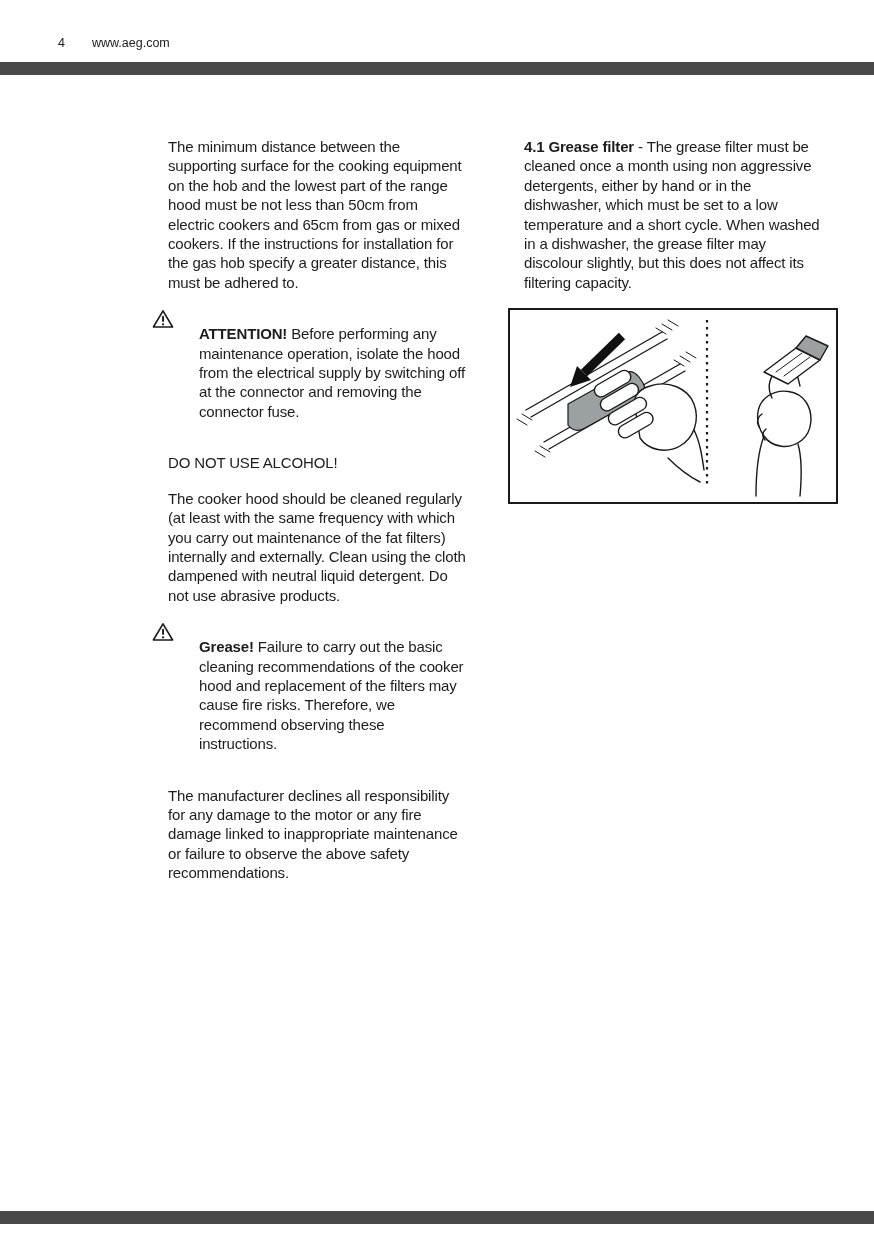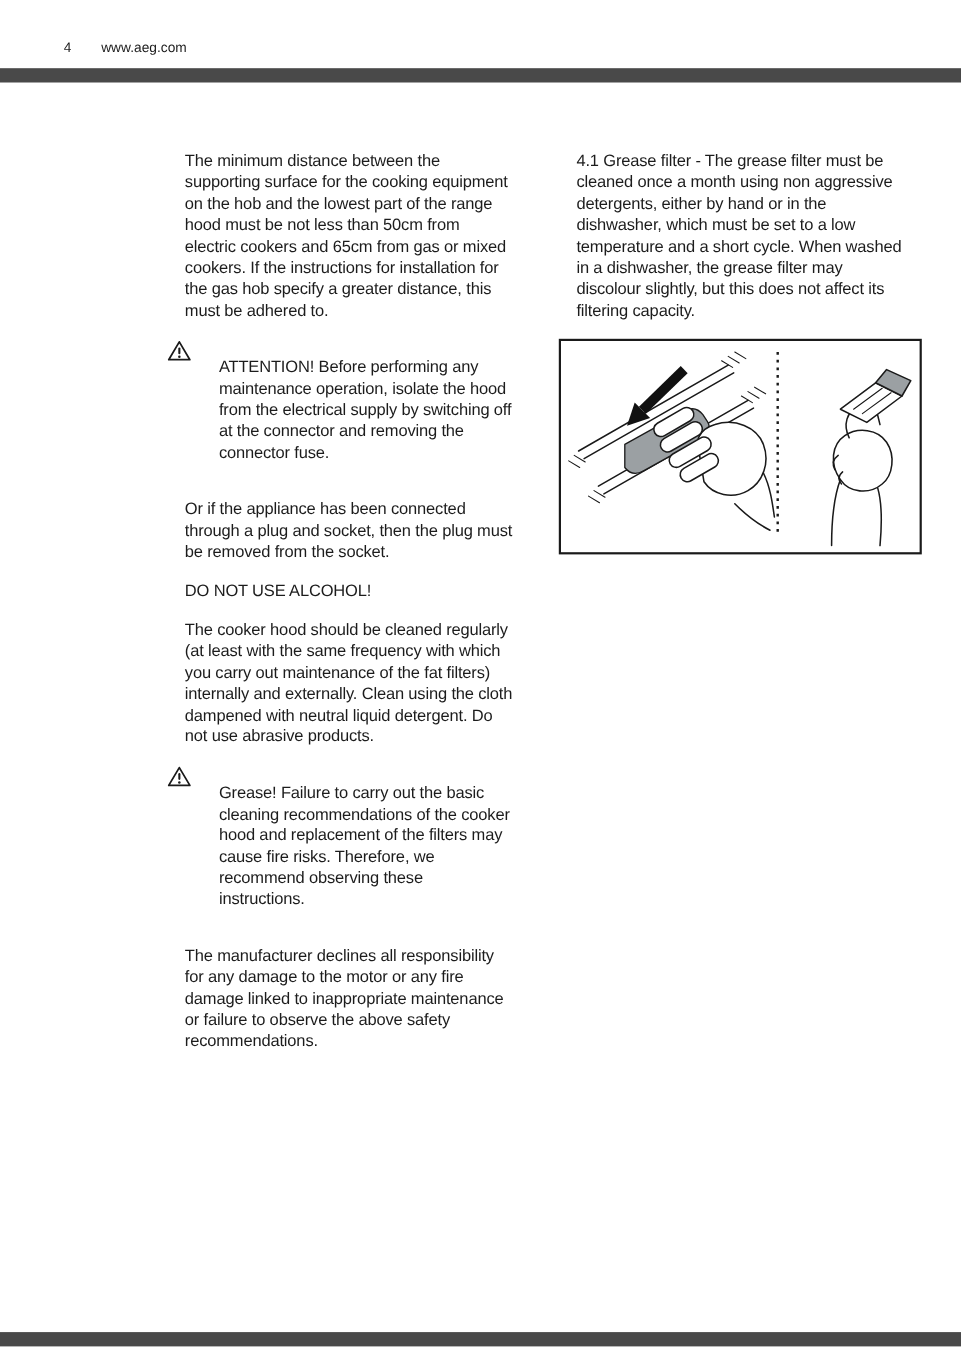--- a/index.html
+++ b/index.html
@@ -15,21 +15,21 @@
   }
   .bar { position:absolute; left:0; width:874px; height:13px; background:#494949; }
   .bar.top { top:62px; }
   .bar.bottom { top:1211px; }
   .columns {
     position:absolute; top:121px; left:152px; width:686px;
     display:flex; gap:26px;
   }
   .col { width:330px; font-size:15px; line-height:19.4px; letter-spacing:-0.15px; }
   p.body { margin:16px; }
-  b, .bold { font-weight:normal; }
+  b, .bold { font-weight:bold; }
   .section-heading { margin:20px 0 7px 0; font-size:21.5px; line-height:27px; font-weight:normal; letter-spacing:0.2px; }
   .section-heading .num { font-weight:bold; margin-right:4px; }
   .notice { display:flex; gap:9px;justify-content:space-between; }
   .notice .tri { flex:0 0 22px; padding-top:1px; }
   .figure {
     margin-top:9px; width:330px; height:196px;
     border:2px solid #1a1a1a; background:#ffffff;
   }
 </style>
 </head>
@@ -54,21 +54,20 @@
         <span class="tri">
           <svg width="22" height="20" viewBox="0 0 22 20">
             <path d="M11 1.8 L20.6 18 H1.4 Z" fill="none" stroke="#1a1a1a" stroke-width="1.6" stroke-linejoin="round"></path>
             <rect x="10.1" y="6.8" width="1.9" height="6.2" rx="0.95" fill="#1a1a1a"></rect>
             <circle cx="11.05" cy="15.3" r="1.15" fill="#1a1a1a"></circle>
           </svg>
         </span>
         <p class="body"><b>ATTENTION!</b> <span>Before performing any maintenance operation, isolate the hood from the electrical supply by switching off at the connector and removing the connector fuse.</span></p>
       </div>
 
-      <p class="body">Or if the appliance has been connected through a plug and socket, then the plug must be removed from the socket.</p>
       <p class="body">DO NOT USE ALCOHOL!</p>
       <p class="body">The cooker hood should be cleaned regularly (at least with the same frequency with which you carry out maintenance of the fat filters) internally and externally.  Clean using the cloth dampened with neutral liquid detergent. Do not use abrasive products.</p>
 
       <div class="notice">
         <span class="tri">
           <svg width="22" height="20" viewBox="0 0 22 20">
             <path d="M11 1.8 L20.6 18 H1.4 Z" fill="none" stroke="#1a1a1a" stroke-width="1.6" stroke-linejoin="round"></path>
             <rect x="10.1" y="6.8" width="1.9" height="6.2" rx="0.95" fill="#1a1a1a"></rect>
             <circle cx="11.05" cy="15.3" r="1.15" fill="#1a1a1a"></circle>
           </svg>

